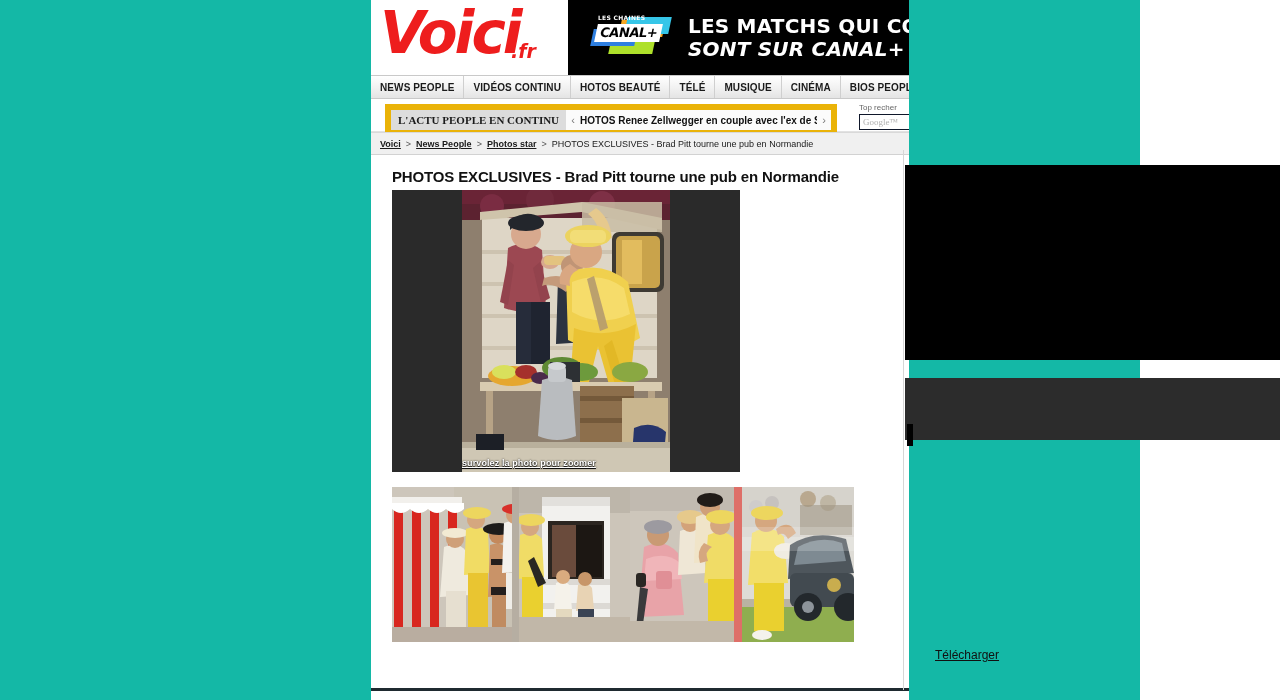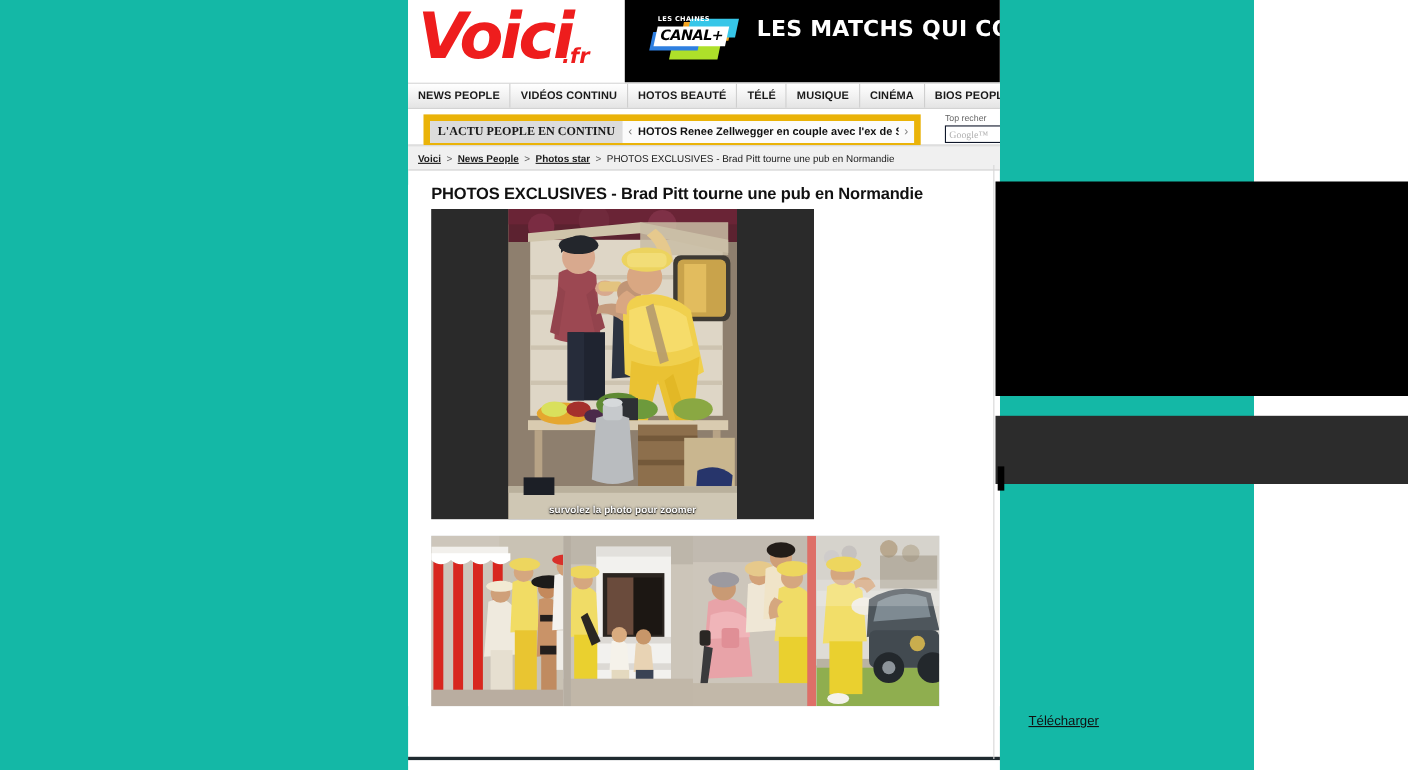--- a/index.html
+++ b/index.html
@@ -295,26 +295,27 @@
     width: 208px;
     height: 282px;
     overflow: hidden;
     background: #8e7f6e;
   }
   .hero-caption {
     position: absolute;
     left: 70px;
     bottom: 4px;
     width: 208px;
-    text-align: center;
+    text-align: left;
     color: #ffffff;
     font-size: 9px;
     font-weight: bold;
     text-shadow: 0 1px 1px rgba(0,0,0,.9), 0 0 2px rgba(0,0,0,.9);
     letter-spacing: 0.1px;
+    text-decoration: underline;
   }
 
   
   .thumbs {
     position: relative;
     margin-top: 15px;
     width: 462px;
     height: 155px;
     display: flex;
     overflow: hidden;
@@ -380,20 +381,21 @@
         <div class="banner-logo">
           <div class="shard shard-orange"></div>
           <div class="shard shard-cyan"></div>
           <div class="shard shard-green"></div>
           <div class="shard shard-blue"></div>
           <div class="banner-kicker">LES CHAINES</div>
           <div class="banner-plate">CANAL+</div>
         </div>
         <div class="banner-copy">
           <div class="l1">LES MATCHS QUI CO</div>
+          <div class="l2">SONT SUR CANAL+</div>
         </div>
       </div>
     </div>
 
     <div class="mainnav">
       <div class="navitem">NEWS PEOPLE</div>
       <div class="navitem">VIDÉOS CONTINU</div>
       <div class="navitem">HOTOS BEAUTÉ</div>
       <div class="navitem">TÉLÉ</div>
       <div class="navitem">MUSIQUE</div>

